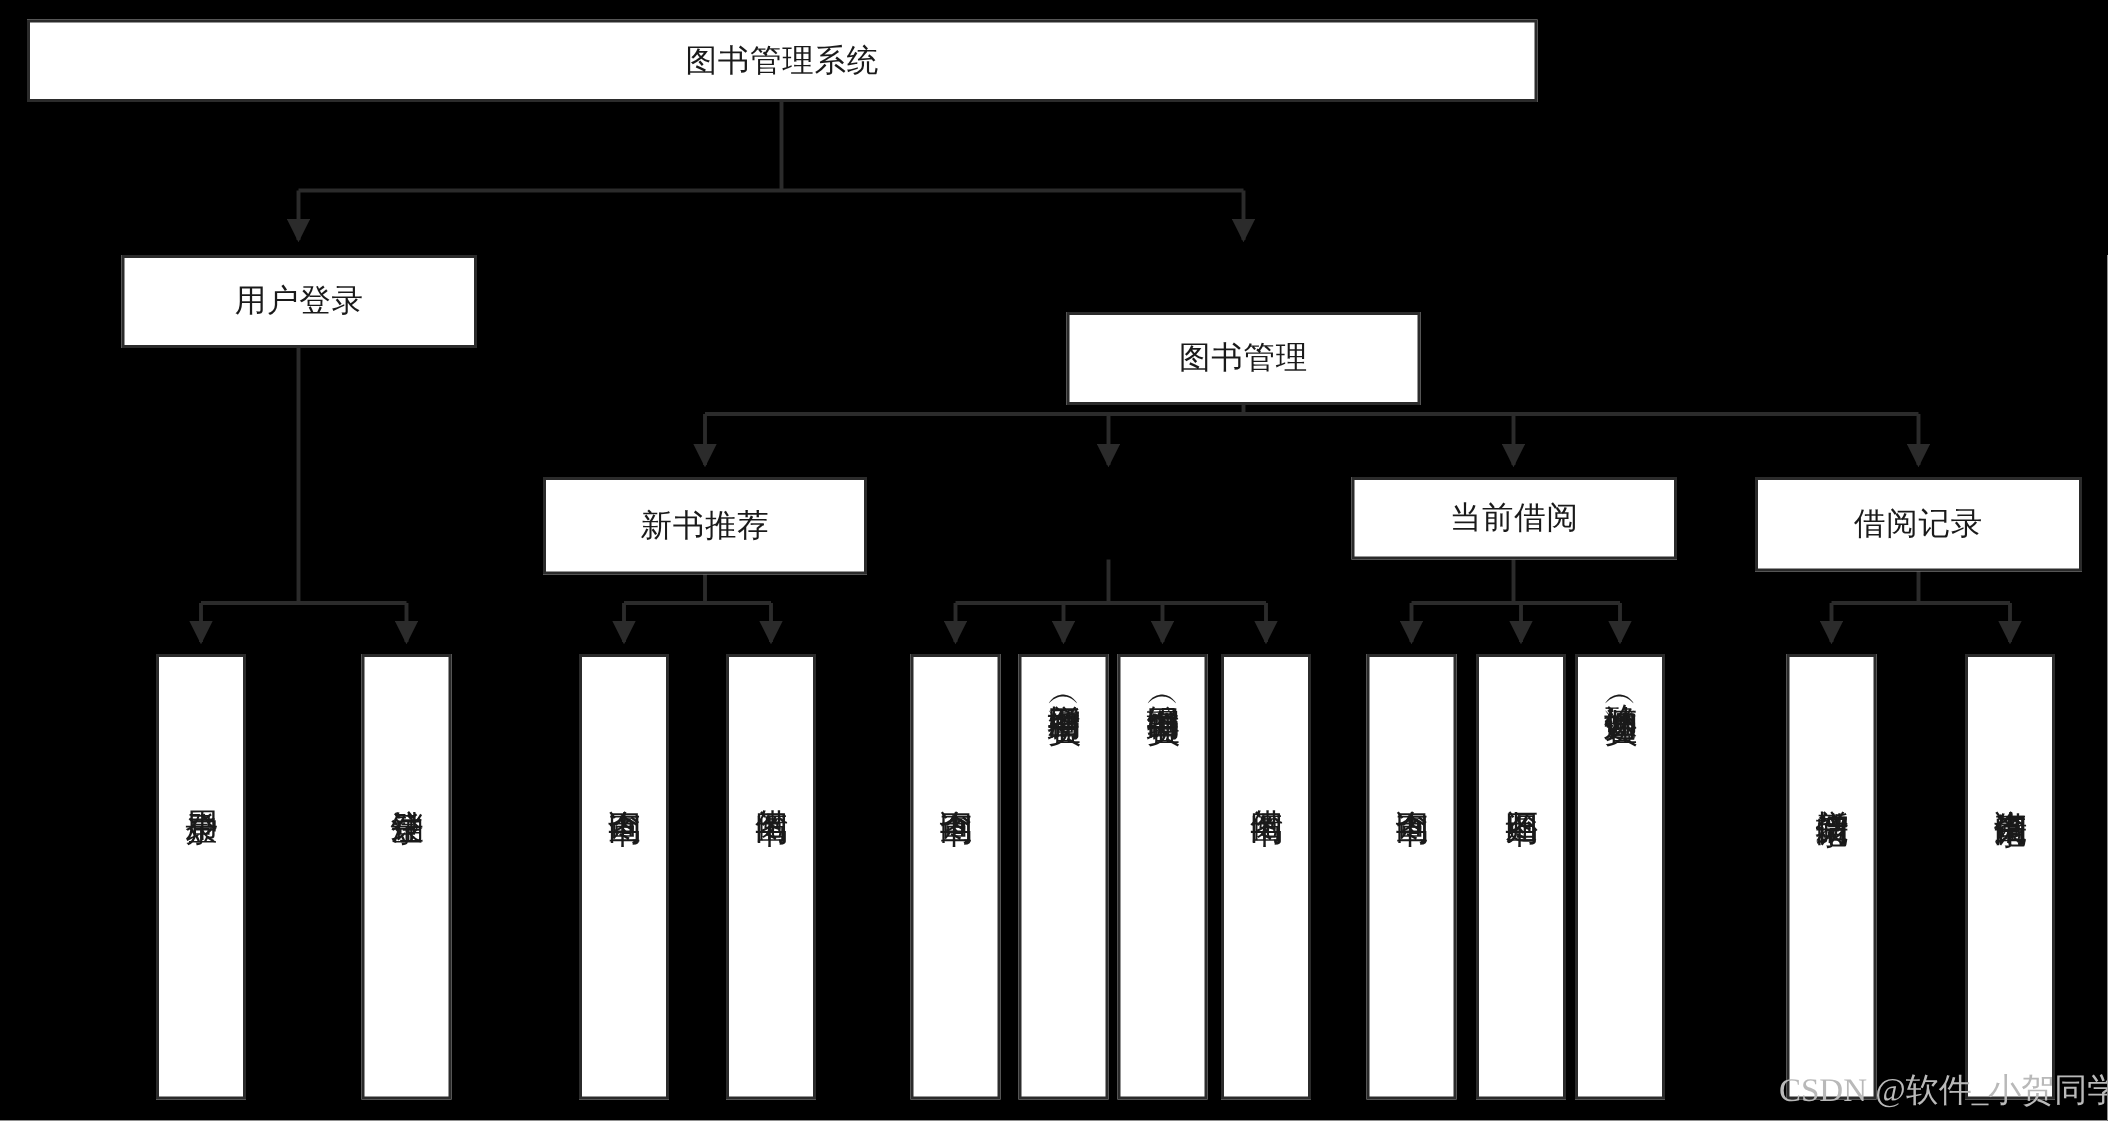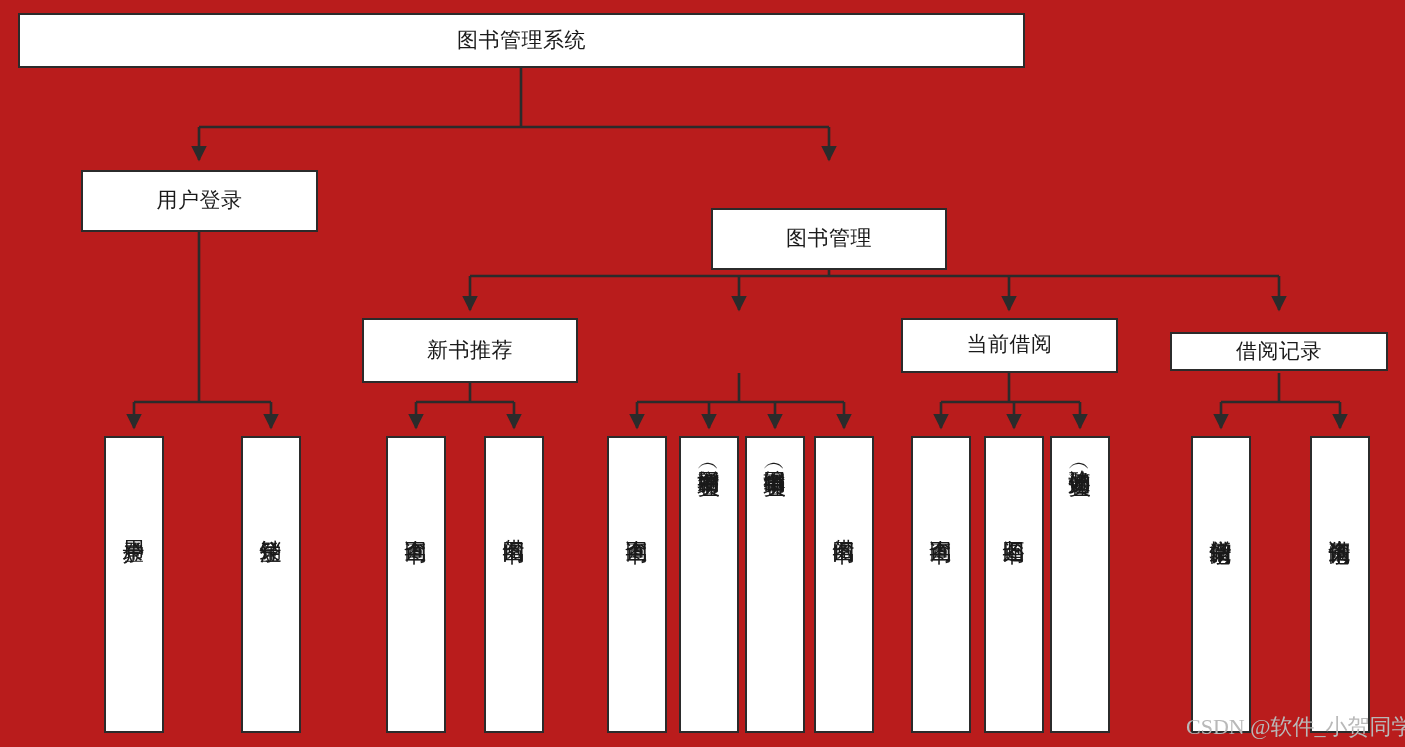--- a/index.html
+++ b/index.html
@@ -7,21 +7,21 @@
     padding: 0;
     background: #ffffff;
   }
   body {
     font-family: "DejaVu Sans", "Liberation Sans", sans-serif;
   }
   #canvas {
     position: relative;
     width: 1405px;
     height: 747px;
-    background: #b91c1c;
+    background: #000000;
     overflow: hidden;
   }
   #edges {
     position: absolute;
     left: 0;
     top: 0;
     width: 1405px;
     height: 747px;
   }
   .node {
@@ -133,24 +133,24 @@
   <div class="node node-l2" style="left: 81px; top: 170px; width: 237px; height: 62px; border-color: rgb(43, 43, 43); background: rgb(255, 255, 255); color: rgb(26, 26, 26);">
     <span class="lbl">用户登录</span>
   </div>
   <div class="node node-l2" style="left: 711px; top: 170px; width: 236px; height: 62px; border-color: rgb(43, 43, 43); background: rgb(255, 255, 255); color: rgb(26, 26, 26); margin-top: 38px;">
     <span class="lbl">图书管理</span>
   </div>
 
   <div class="node node-l3" style="left: 362px; top: 318px; width: 216px; height: 65px; border-color: rgb(43, 43, 43); background: rgb(255, 255, 255); color: rgb(26, 26, 26);">
     <span class="lbl">新书推荐</span>
   </div>
-  <div class="node node-l3" style="left: 901px; top: 318px; width: 217px; height: 55px; border-color: rgb(43, 43, 43); background: rgb(255, 255, 255); color: rgb(26, 26, 26); font-family: Liberation Mono, monospace;">
+  <div class="node node-l3" style="left: 901px; top: 318px; width: 217px; height: 55px; border-color: rgb(43, 43, 43); background: rgb(255, 255, 255); color: rgb(26, 26, 26);">
     <span class="lbl">当前借阅</span>
   </div>
-  <div class="node node-l3" style="left: 1170px; top: 332px; width: 218px; height: 39px; border-color: rgb(43, 43, 43); background: rgb(255, 255, 255); color: rgb(26, 26, 26);">
+  <div class="node node-l3" style="left: 1170px; top: 318px; width: 218px; height: 63px; border-color: rgb(43, 43, 43); background: rgb(255, 255, 255); color: rgb(26, 26, 26);">
     <span class="lbl">借阅记录</span>
   </div>
 
   <div class="node node-leaf leaf-mid" style="left: 104px; top: 436px; width: 60px; height: 297px; border-color: rgb(43, 43, 43); background: rgb(255, 255, 255); color: rgb(26, 26, 26);">
     <span class="lbl">用户登录</span>
   </div>
   <div class="node node-leaf leaf-mid" style="left: 241px; top: 436px; width: 60px; height: 297px; border-color: rgb(43, 43, 43); background: rgb(255, 255, 255); color: rgb(26, 26, 26);">
     <span class="lbl">注销登录</span>
   </div>
   <div class="node node-leaf leaf-mid" style="left: 386px; top: 436px; width: 60px; height: 297px; border-color: rgb(43, 43, 43); background: rgb(255, 255, 255); color: rgb(26, 26, 26);">

